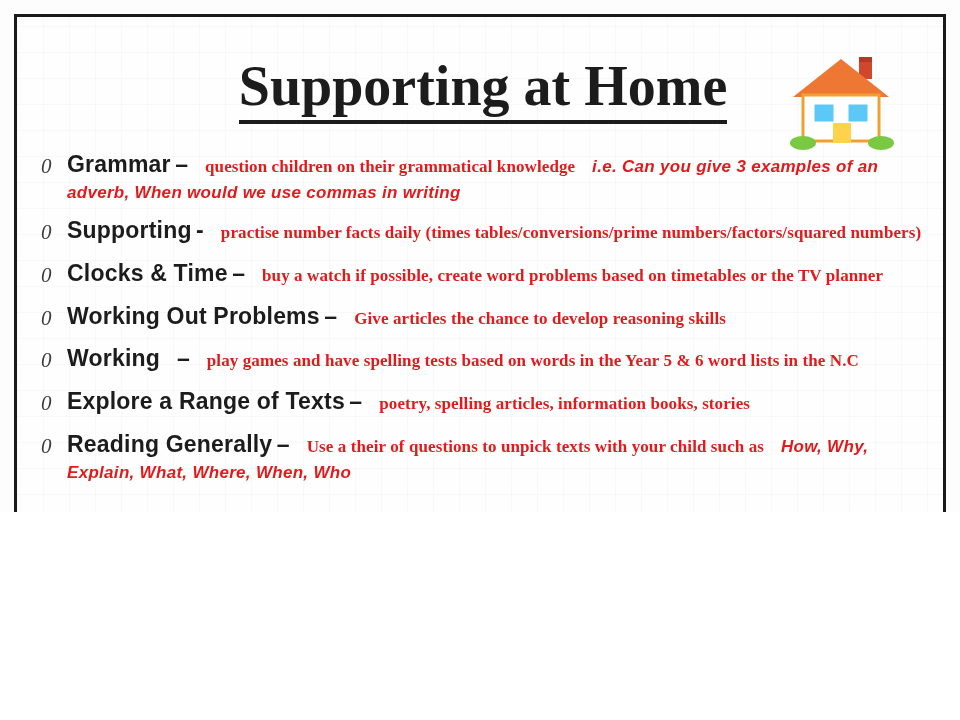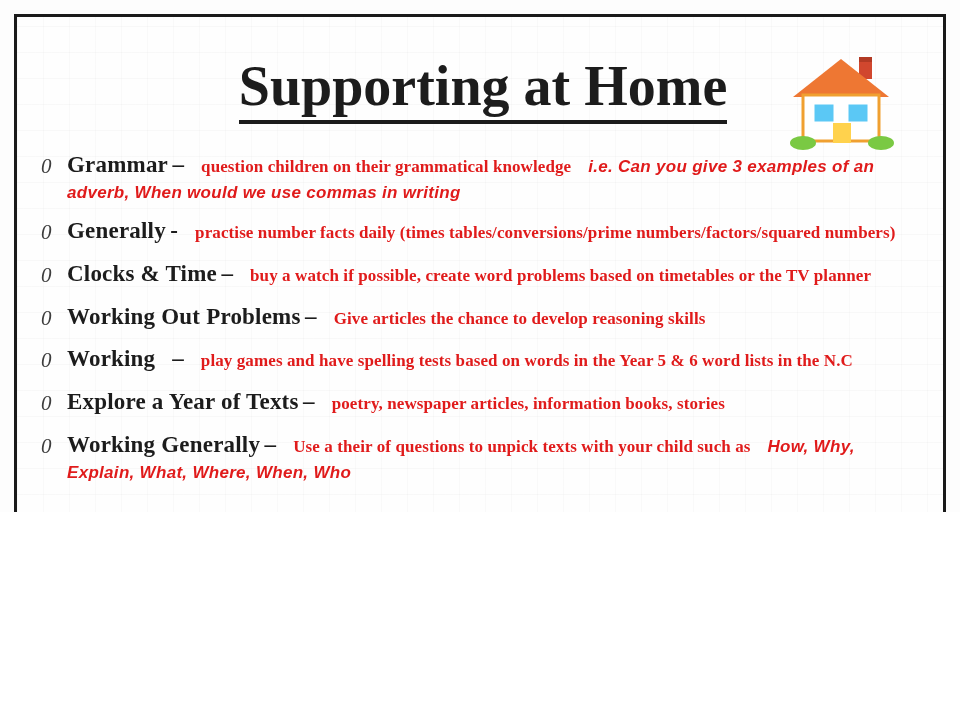--- a/index.html
+++ b/index.html
@@ -76,21 +76,21 @@
     flex: 0 0 26px;
     line-height: 1.35;
     padding-top: 3px;
     text-align: left;
   }
   .bullet-text {
     flex: 1 1 auto;
     line-height: 1.38;
   }
   .lead {
-    font-family: Liberation Serif, serif;
+    font-family: Liberation Sans, sans-serif;
     font-size: 23px;
     font-weight: bold;
     color: #1c1c1c;
     letter-spacing: 0.2px;
   }
   .detail {
     font-family: Liberation Serif, serif;
     font-size: 17px;
     font-weight: bold;
     color: #e01b1b;
@@ -149,21 +149,21 @@
           <span class="gap"></span>
           <span class="detail">question children on their grammatical knowledge</span>
           <span class="gap"></span>
           <span class="detail-italic">i.e. Can you give 3 examples of an adverb, When would we use commas in writing</span>
         </span>
       </div>
 
       <div class="bullet-row">
         <span class="bullet-mark">0</span>
         <span class="bullet-text">
-          <span class="lead">Generally</span>
+          <span class="lead">Supporting</span>
           <span class="lead">-</span>
           <span class="gap"></span>
           <span class="detail">practise number facts daily (times tables/conversions/prime numbers/factors/squared numbers)</span>
         </span>
       </div>
 
       <div class="bullet-row">
         <span class="bullet-mark">0</span>
         <span class="bullet-text">
           <span class="lead">Clocks &amp; Time</span>
@@ -190,31 +190,31 @@
           <span class="gap"></span>
           <span class="lead">–</span>
           <span class="gap"></span>
           <span class="detail">play games and have spelling tests based on words in the Year 5 &amp; 6 word lists in the N.C</span>
         </span>
       </div>
 
       <div class="bullet-row">
         <span class="bullet-mark">0</span>
         <span class="bullet-text">
-          <span class="lead">Explore a Year of Texts</span>
-          <span class="lead">–</span>
-          <span class="gap"></span>
-          <span class="detail">poetry, newspaper articles, information books, stories</span>
-        </span>
-      </div>
-
-      <div class="bullet-row">
-        <span class="bullet-mark">0</span>
-        <span class="bullet-text">
-          <span class="lead">Working Generally</span>
+          <span class="lead">Explore a Range of Texts</span>
+          <span class="lead">–</span>
+          <span class="gap"></span>
+          <span class="detail">poetry, spelling articles, information books, stories</span>
+        </span>
+      </div>
+
+      <div class="bullet-row">
+        <span class="bullet-mark">0</span>
+        <span class="bullet-text">
+          <span class="lead">Reading Generally</span>
           <span class="lead">–</span>
           <span class="gap"></span>
           <span class="detail">Use a their of questions to unpick texts with your child such as</span>
           <span class="gap"></span>
           <span class="detail-italic">How, Why, Explain, What, Where, When, Who</span>
         </span>
       </div>
 
     </div>
   </div>

